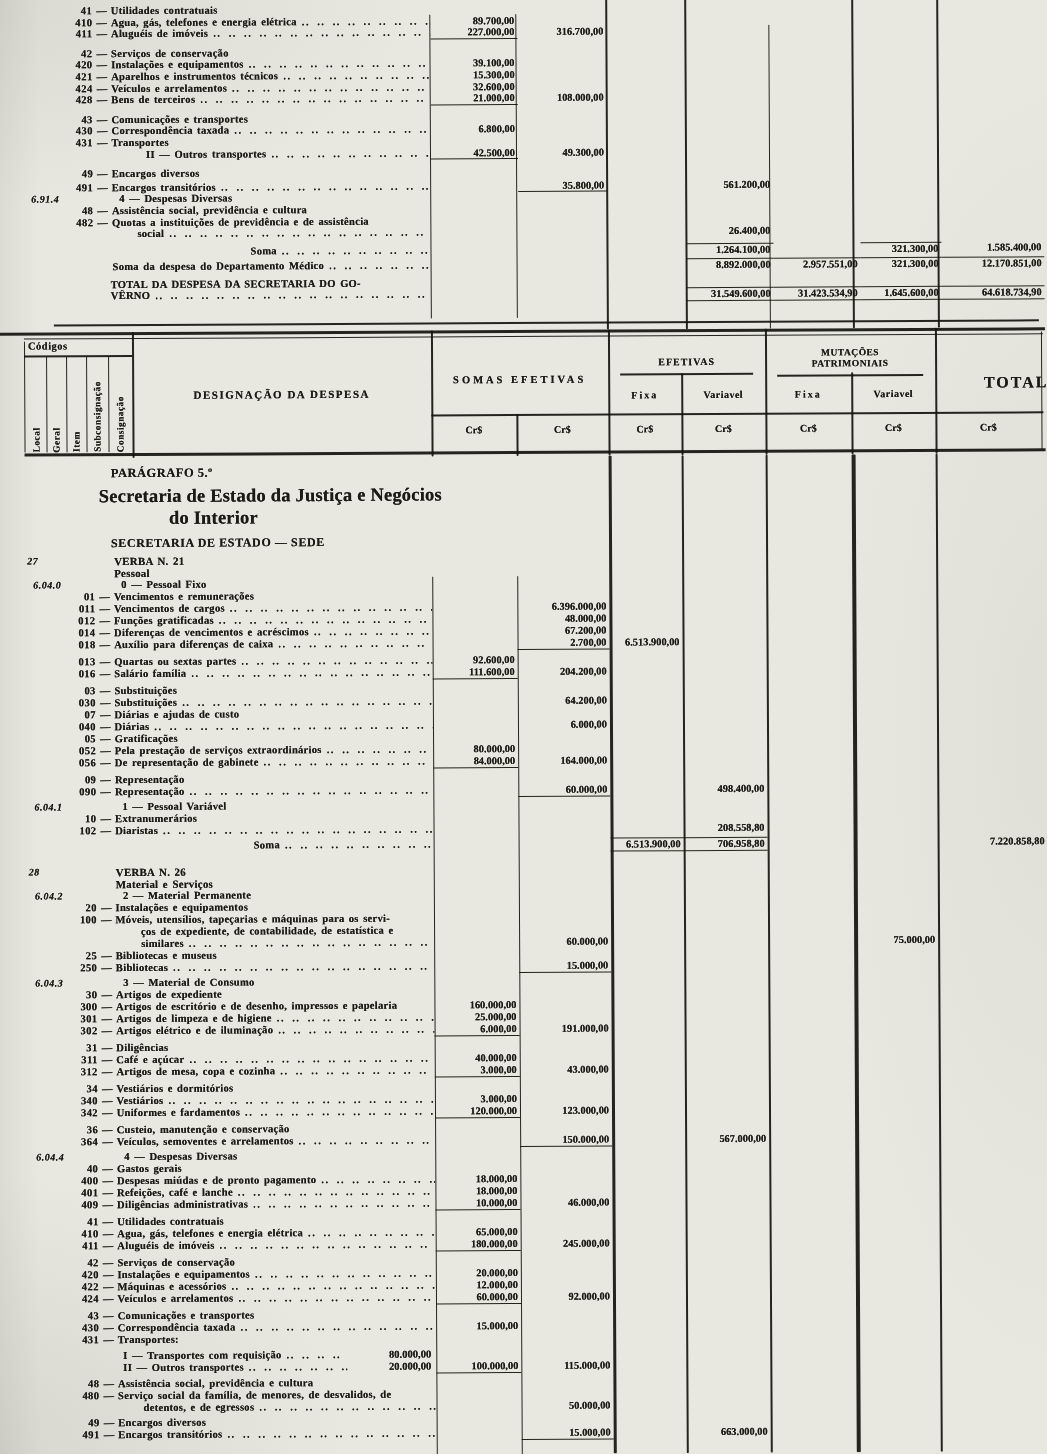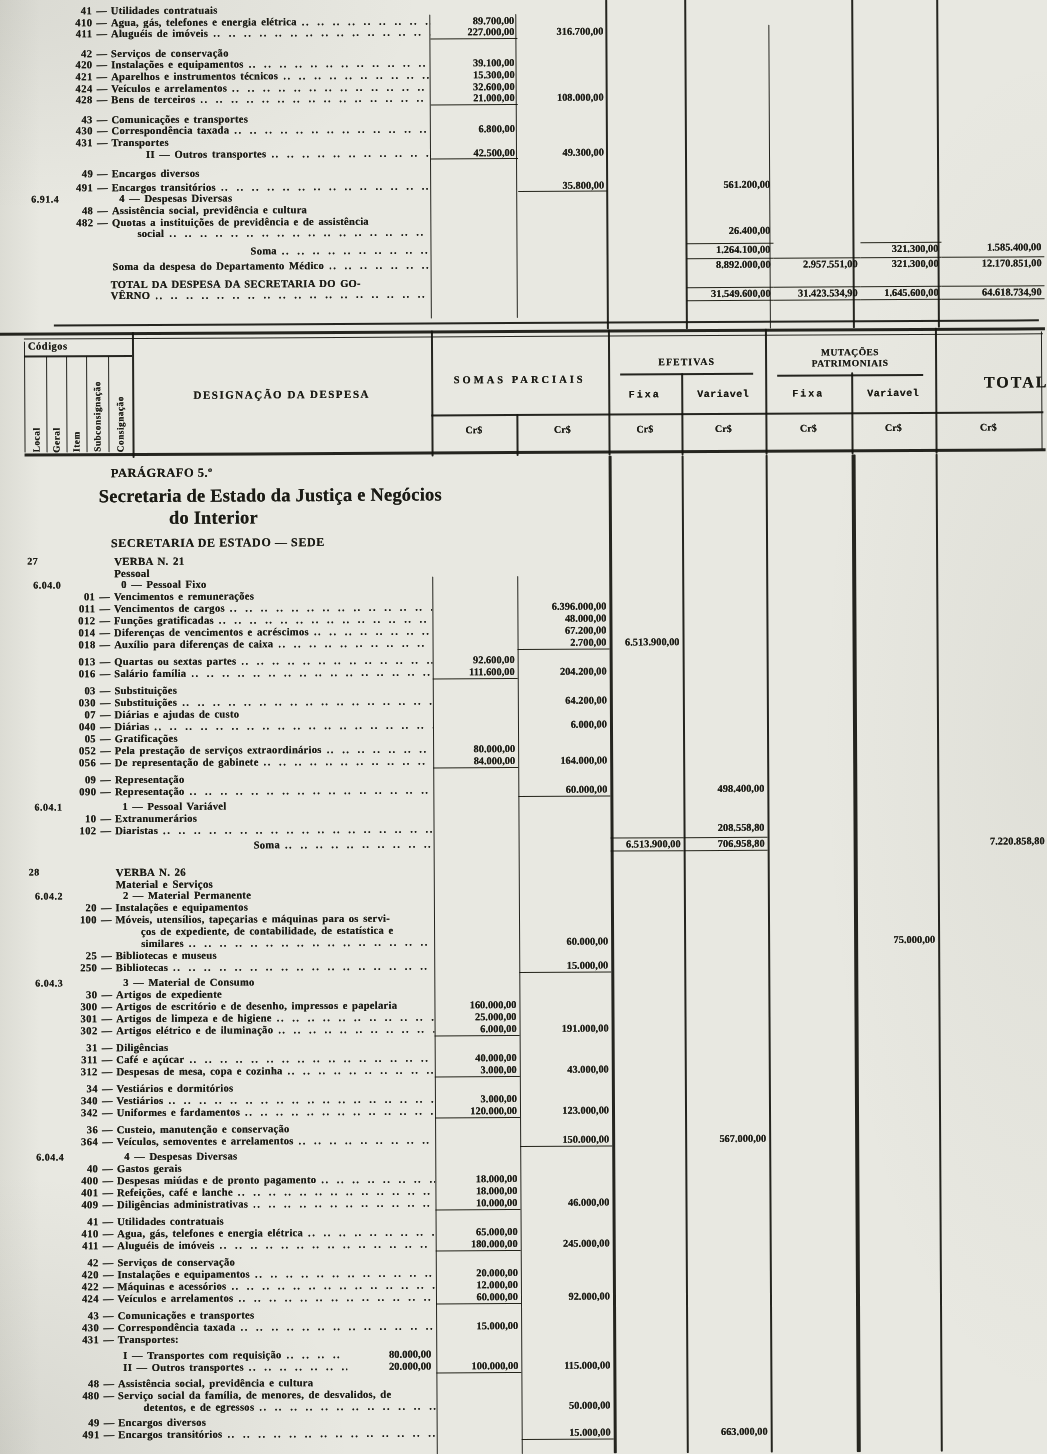--- a/index.html
+++ b/index.html
@@ -18,21 +18,21 @@
   }
   .content{position:absolute;left:0;top:0;width:1047px;transform:rotate(-0.3deg);}
   .sect{position:relative;}
   .top-sect{height:330px;padding-top:3px;box-sizing:border-box;overflow:hidden;}
   .main-sect{height:998px;overflow:hidden;}
   
   .row{display:grid;position:relative;}
   .top-sect .row{grid-template-columns:434px 87px 89px 79px 87px 87px 81px 103px;height:11.6px;line-height:11.6px;font-size:10.6px;}
   .main-sect .row{grid-template-columns:433px 85px 92px 73px 84px 86px 84px 110px;height:12px;line-height:12px;font-size:10.6px;}
   .desc{position:relative;display:flex;align-items:baseline;overflow:hidden;white-space:nowrap;}
-  .mcode{position:absolute;left:34px;top:0;width:76px;font-size:10px;letter-spacing:.5px;}
+  .mcode{position:absolute;left:34px;top:0;width:76px;font-size:10px;letter-spacing:.5px;font-style:italic;}
   .t-hd .mcode{left:28px;}
   .code{flex:0 0 auto;width:96px;text-align:right;letter-spacing:.4px;}
   .dash{flex:0 0 auto;padding:0 4px;}
   .lab{flex:0 0 auto;letter-spacing:.25px;word-spacing:1.5px;}
   .leader{flex:1 1 auto;overflow:hidden;margin-left:5px;letter-spacing:1.5px;word-spacing:3px;}
   .inl{flex:0 0 auto;margin-left:4px;padding-right:5px;min-width:80px;text-align:right;}
   .t-l .desc{padding-left:122px;}
   .t-hd .desc,.t-hd2 .desc{padding-left:115px;font-size:10.9px;letter-spacing:.5px;}
   .t-s .desc{padding-left:120px;}
   .top-sect .t-s .desc{padding-left:149px;}
@@ -51,21 +51,21 @@
   .hdr{position:relative;height:126px;font-family:"Liberation Serif","DejaVu Serif",serif;}
   .hdr .abs{position:absolute;}
   .codigos-title{left:30px;top:8px;font-size:10.5px;letter-spacing:.5px;}
   .vert{position:absolute;top:24px;height:96px;display:flex;align-items:flex-end;justify-content:center;}
   .vert span{writing-mode:vertical-rl;transform:rotate(180deg);font-size:9.3px;letter-spacing:.5px;padding-bottom:2px;}
   .designacao{left:134px;width:299px;top:57px;text-align:center;font-size:11px;letter-spacing:1.5px;}
   .somas{left:433px;width:177px;top:44px;text-align:center;font-size:10.5px;letter-spacing:3px;}
   .efetivas{left:610px;width:157px;top:27px;text-align:center;font-size:10px;letter-spacing:1px;}
   .mut1{left:767px;width:170px;top:19px;text-align:center;font-size:9.5px;letter-spacing:.5px;line-height:10.5px;}
   .mut2{left:767px;width:170px;top:29.5px;text-align:center;font-size:9.5px;letter-spacing:.5px;line-height:10.5px;}
-  .subcol{top:60px;text-align:center;font-size:10px;letter-spacing:2px;font-family:Liberation Mono, monospace;}
+  .subcol{top:60px;text-align:center;font-size:10px;letter-spacing:2px;}
   .total-lbl{left:937px;width:106px;top:46px;text-align:center;font-size:16px;letter-spacing:2px;margin-left:28px;}
   .crs{position:absolute;top:94px;text-align:center;font-size:10px;}
   
   .section-head{padding-top:8px;}
   .para{padding-left:112px;font-size:12.5px;letter-spacing:.5px;height:19px;}
   .btitle{padding-left:100px;font-size:18.5px;line-height:22px;letter-spacing:.2px;}
   .t2{padding-left:170px;}
   .stitle{padding-left:112px;font-size:12px;margin-top:7px;letter-spacing:.6px;height:19px;}
 </style>
 </head>
@@ -415,21 +415,21 @@
             <span>Item</span>
           </div>
           <div class="vert" style="left: 88px; width: 22px;">
             <span>Subconsignação</span>
           </div>
           <div class="vert" style="left: 110px; width: 24px;">
             <span>Consignação</span>
           </div>
         </div>
       <div class="abs designacao">DESIGNAÇÃO DA DESPESA</div>
-      <div class="abs somas">SOMAS PARCIAIS</div>
+      <div class="abs somas">SOMAS EFETIVAS</div>
       <div class="abs efetivas">EFETIVAS</div>
       <div class="abs mut1">MUTAÇÕES</div>
       <div class="abs mut2">PATRIMONIAIS</div>
       <div class="abs subcol" style="left:610px;width:73px;">Fixa</div>
       <div class="abs subcol" style="left:683px;width:84px;letter-spacing:.5px;">Variavel</div>
       <div class="abs subcol" style="left:767px;width:86px;">Fixa</div>
       <div class="abs subcol" style="left:853px;width:84px;letter-spacing:.5px;">Variavel</div>
       <div class="abs total-lbl">TOTAL</div>
       <div class="crs" style="left:433px;width:85px;">Cr$</div>
       <div class="crs" style="left:518px;width:92px;">Cr$</div>
@@ -1022,21 +1022,21 @@
             <div class="c c-fx"></div>
             <div class="c c-vr"></div>
             <div class="c c-mf"></div>
             <div class="c c-mv"></div>
             <div class="c c-tt"></div>
           </div>
           <div class="row t-i">
             <div class="desc">
               <span class="code">312</span>
               <span class="dash">—</span>
-              <span class="lab">Despesas de mesa, copa e cozinha</span>
+              <span class="lab">Artigos de mesa, copa e cozinha</span>
               <span class="leader"> .. .. .. .. .. .. .. .. .. .. .. .. .. .. .. .. .. .. .. .. .. .. .. .. .. .. .. .. .. .. .. .. .. .. .. .. .. .. .. .. .. .. .. .. .. .. .. .. .. .. .. .. .. .. .. .. .. .. .. ..</span>
             </div>
             <div class="c c-sp1 ru"><span>3.000,00</span></div>
             <div class="c c-sp2"><span>43.000,00</span></div>
             <div class="c c-fx"></div>
             <div class="c c-vr"></div>
             <div class="c c-mf"></div>
             <div class="c c-mv"></div>
             <div class="c c-tt"></div>
           </div>

